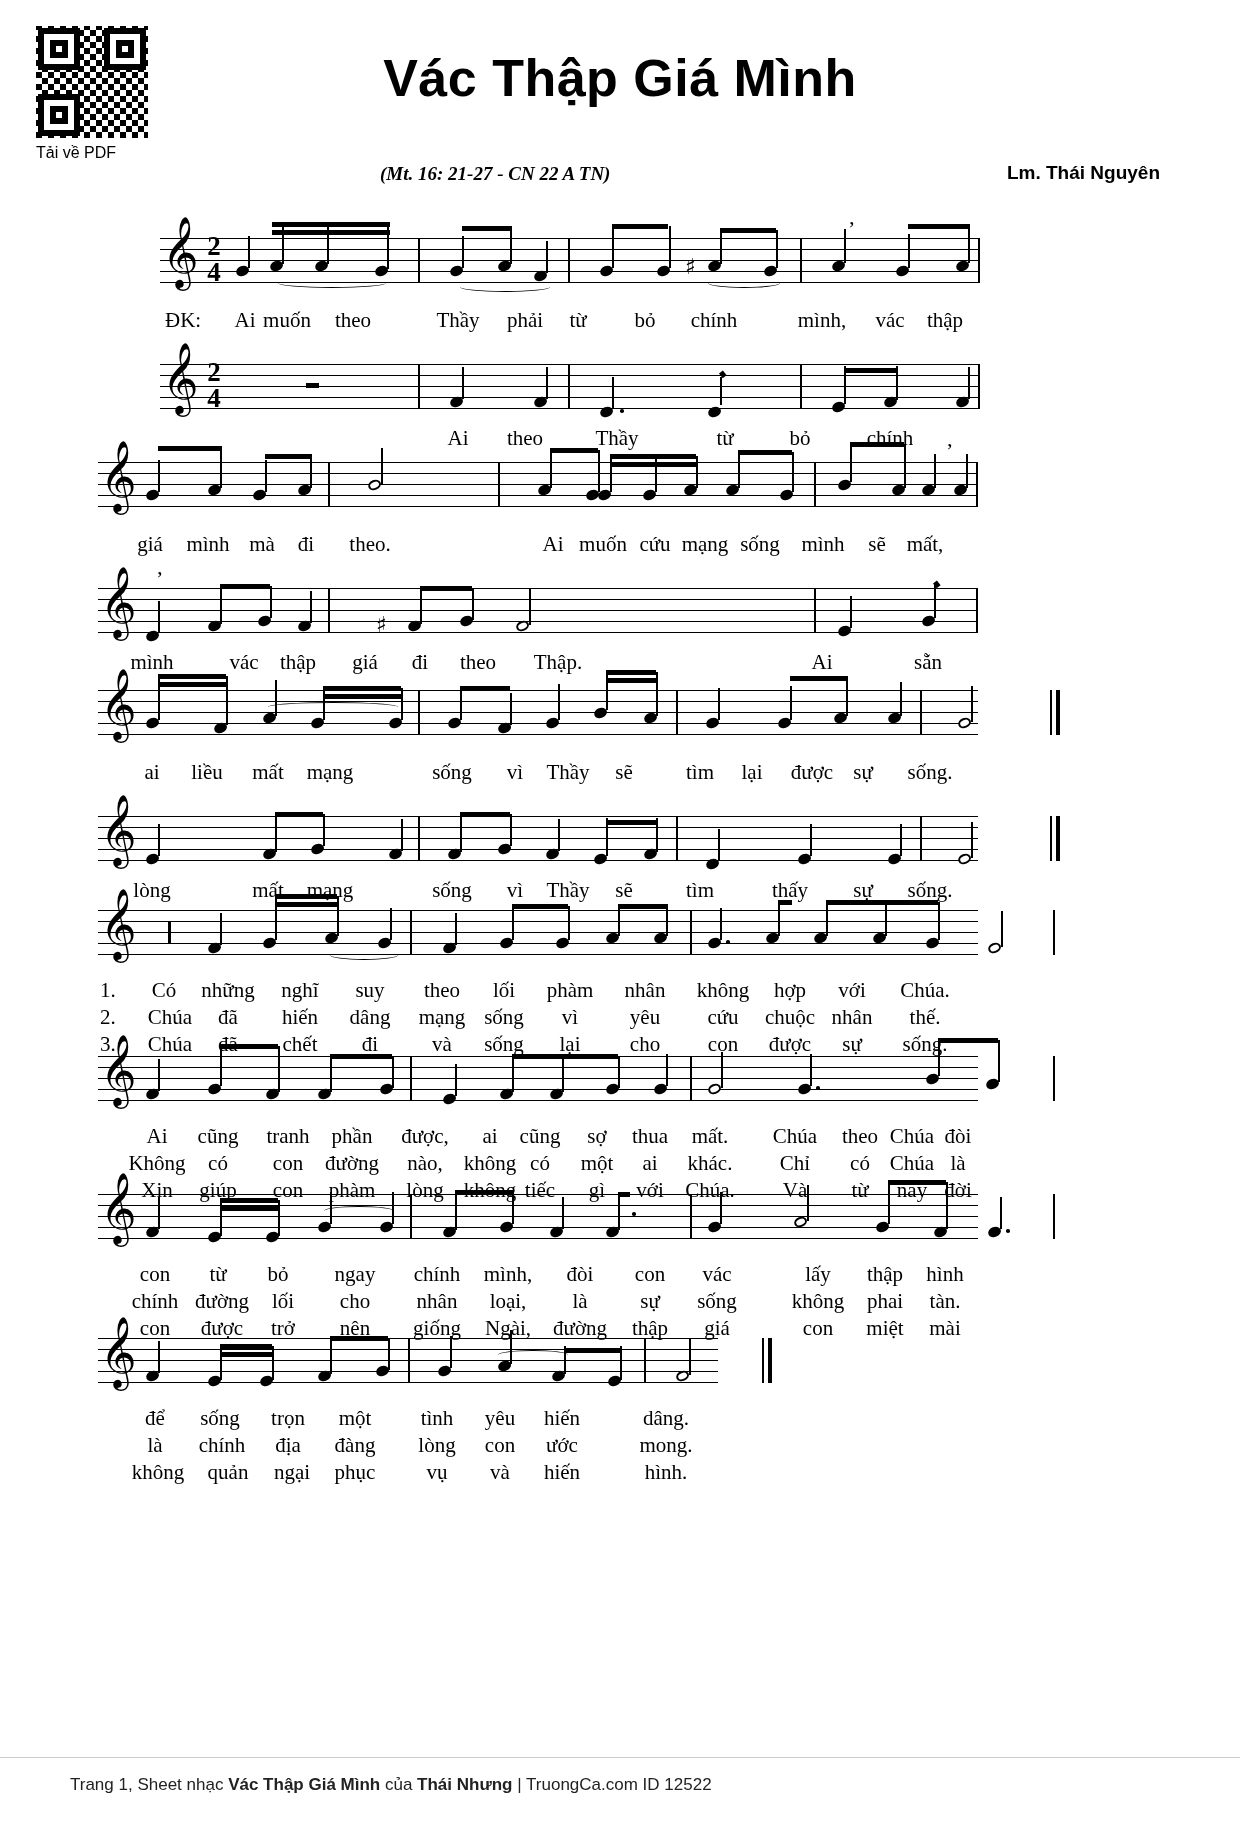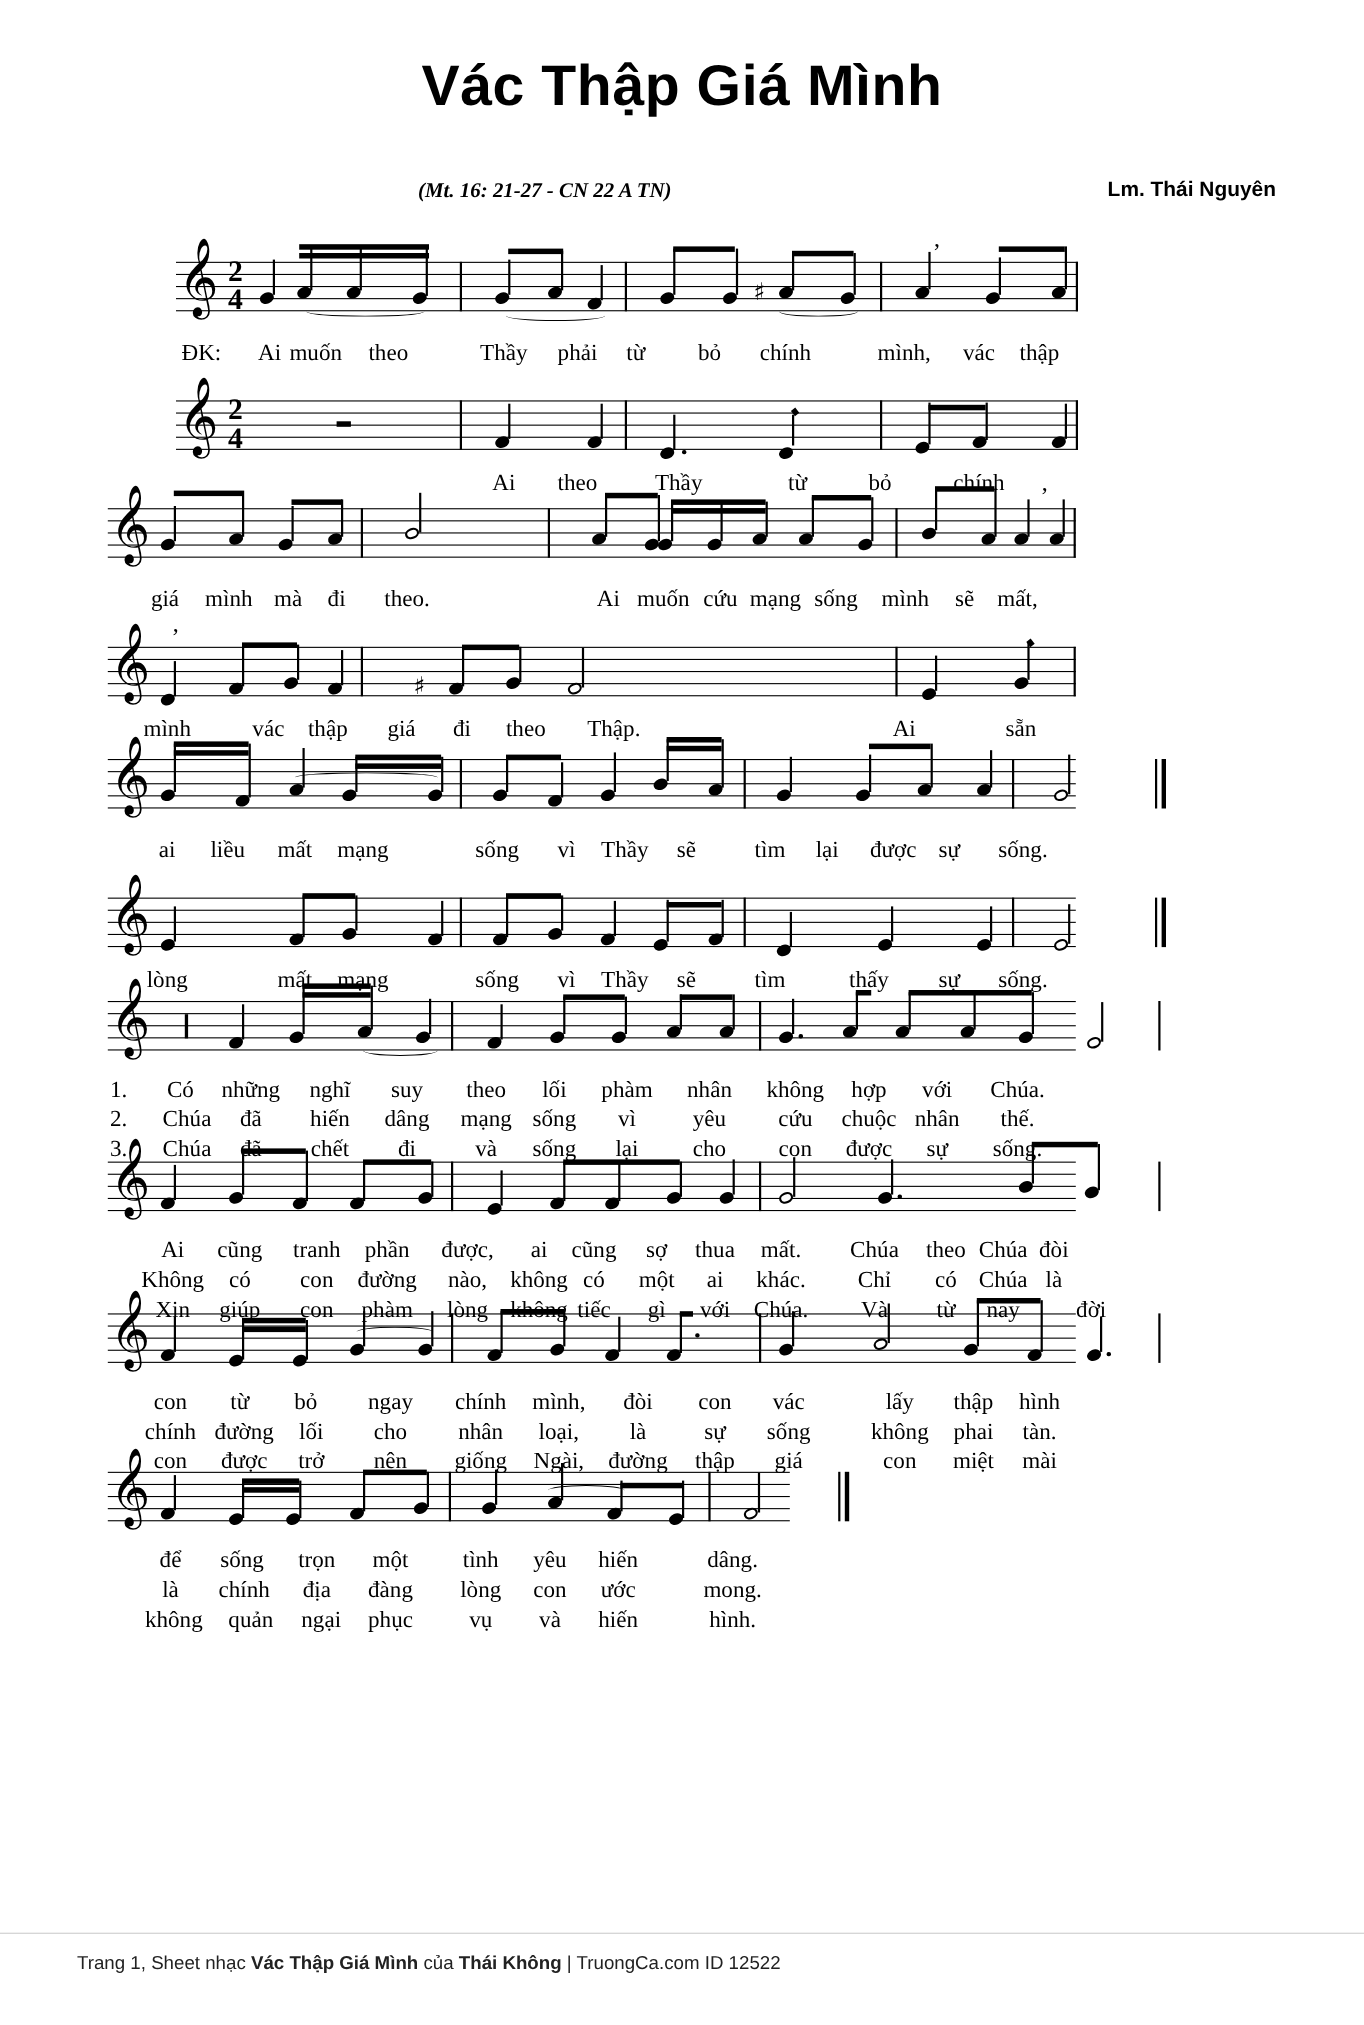--- a/index.html
+++ b/index.html
@@ -245,20 +245,26 @@
     font-size: 17px;
     color: #222;
   }
   .footer b { font-weight: bold; }
 </style>
 </head>
 <body>
 
 <div class="page">
 
+  <div class="qr-block">
+    <div class="qr-code">
+      <span class="qr-corner-bl"></span>
+    </div>
+    <div class="qr-caption">Tải về PDF</div>
+  </div>
 
   <div class="title">Vác Thập Giá Mình</div>
   <div class="subtitle-ref">(Mt. 16: 21-27 - CN 22 A TN)</div>
   <div class="composer">Lm. Thái Nguyên</div>
 
   <div class="system" style="top:238px;">
 
     <div class="staff" style="margin-left:160px; width:820px;">
       <div class="lines">
           <i></i>
@@ -822,21 +828,21 @@
       <span class="w" style="left:352px;">phàm</span>
       <span class="w" style="left:425px;">lòng</span>
       <span class="w" style="left:490px;">không</span>
       <span class="w" style="left:540px;">tiếc</span>
       <span class="w" style="left:597px;">gì</span>
       <span class="w" style="left:650px;">với</span>
       <span class="w" style="left:710px;">Chúa.</span>
       <span class="w" style="left:795px;">Và</span>
       <span class="w" style="left:860px;">từ</span>
       <span class="w" style="left:912px;">nay</span>
-      <span class="w" style="left:992px;">đời</span>
+      <span class="w" style="left:958px;">đời</span>
     </div>
   </div>
 
   <div class="system" style="top:1194px;">
     <div class="staff" style="margin-left:98px; width:880px;">
       <div class="lines">
           <i></i>
           <i></i>
           <i></i>
           <i></i>
@@ -996,16 +1002,16 @@
       <span class="w" style="left:355px;">phục</span>
       <span class="w" style="left:437px;">vụ</span>
       <span class="w" style="left:500px;">và</span>
       <span class="w" style="left:562px;">hiến</span>
       <span class="w" style="left:666px;">hình.</span>
     </div>
   </div>
 
   <div class="footer-rule"></div>
   <div class="footer">
-    <span>Trang 1, Sheet nhạc </span><b>Vác Thập Giá Mình</b><span> của </span><b>Thái Không</b><span>  | TruongCa.com ID 12522</span>
+    <span>Trang 1, Sheet nhạc </span><b>Vác Thập Giá Mình</b><span> của </span><b>Thái Nhưng</b><span>  | TruongCa.com ID 12522</span>
   </div>
 
 </div>
 
 </body></html>

